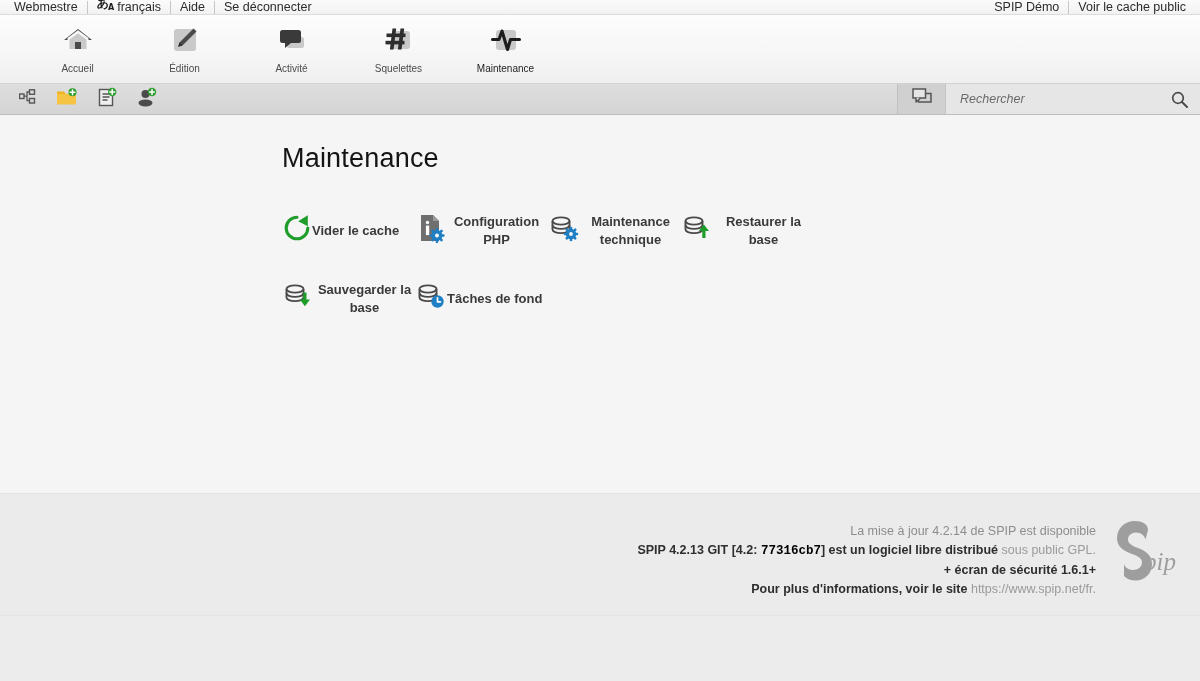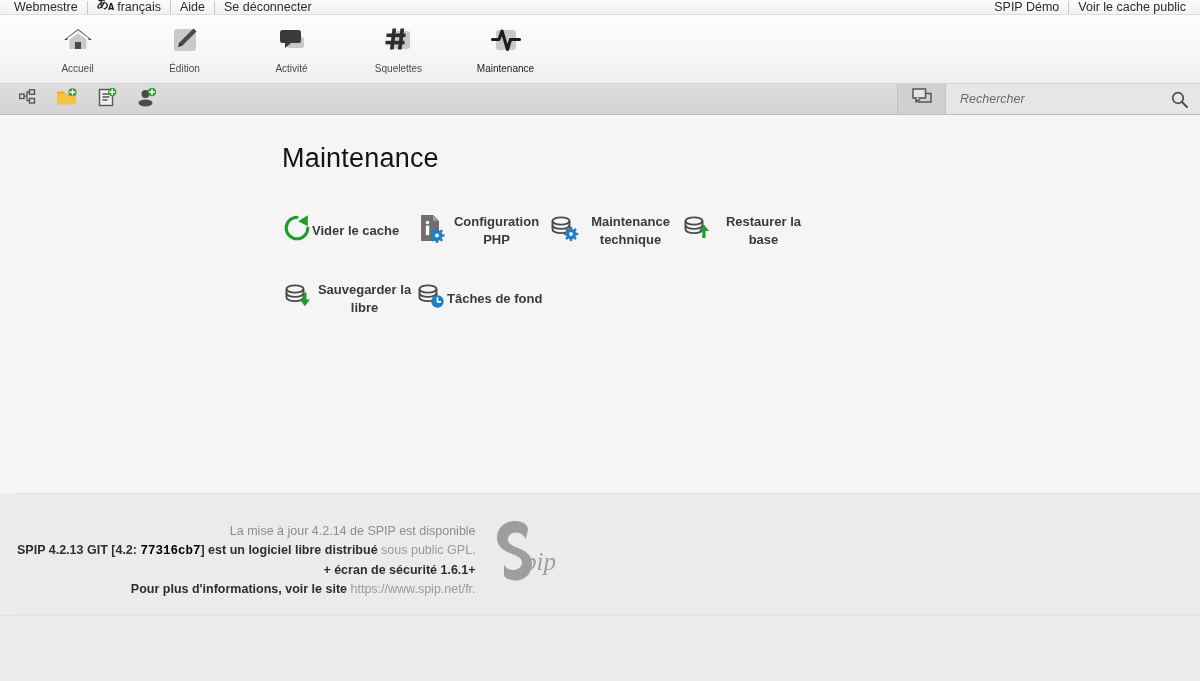--- a/index.html
+++ b/index.html
@@ -164,23 +164,23 @@
     line-height: 18px;
     max-width: 112px;
   }
 
   
   .footer {
     height: 122px;
     background: #ebebeb;
     border-top: 1px solid #e2e2e2;
     display: flex;
+    justify-content: flex-end;
     align-items: flex-start;
     padding: 20px 16px 0 0;
-    margin-left: 17px;
   }
   .footer-text {
     text-align: right;
     font-size: 12.5px;
     line-height: 19px;
     color: #2e2e2e;
     padding-right: 10px;
     padding-top: 8px;
   }
   .f-muted { color: #8d8d8d; }
@@ -435,21 +435,21 @@
             <ellipse cx="13" cy="8" rx="8.5" ry="3.6"></ellipse>
             <path d="M4.5 8 v8.5 c0 2 3.8 3.6 8.5 3.6 s8.5 -1.6 8.5 -3.6 V8"></path>
             <path d="M4.5 12.3 c0 2 3.8 3.6 8.5 3.6 s8.5 -1.6 8.5 -3.6"></path>
           </g>
           <g fill="#1f9d2a">
             <rect x="21.3" y="11.5" width="3.2" height="9.5"></rect>
             <polygon points="22.9,25.2 28,18.6 17.8,18.6"></polygon>
           </g>
         </svg>
       </span>
-      <span class="grid-label">Sauvegarder la libre</span>
+      <span class="grid-label">Sauvegarder la base</span>
     </a>
 
     <a class="grid-item" href="#">
       <span class="grid-ico">
         <svg width="32" height="30" viewBox="0 0 32 30">
           <g fill="none" stroke="#4a4a4a" stroke-width="1.9">
             <ellipse cx="13" cy="8" rx="8.5" ry="3.6"></ellipse>
             <path d="M4.5 8 v8.5 c0 2 3.8 3.6 8.5 3.6 s8.5 -1.6 8.5 -3.6 V8"></path>
             <path d="M4.5 12.3 c0 2 3.8 3.6 8.5 3.6 s8.5 -1.6 8.5 -3.6"></path>
           </g>

